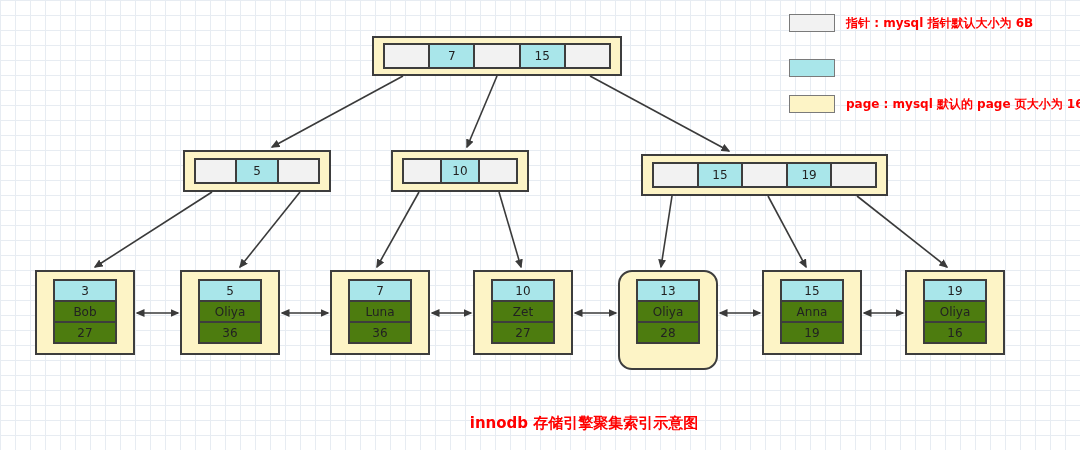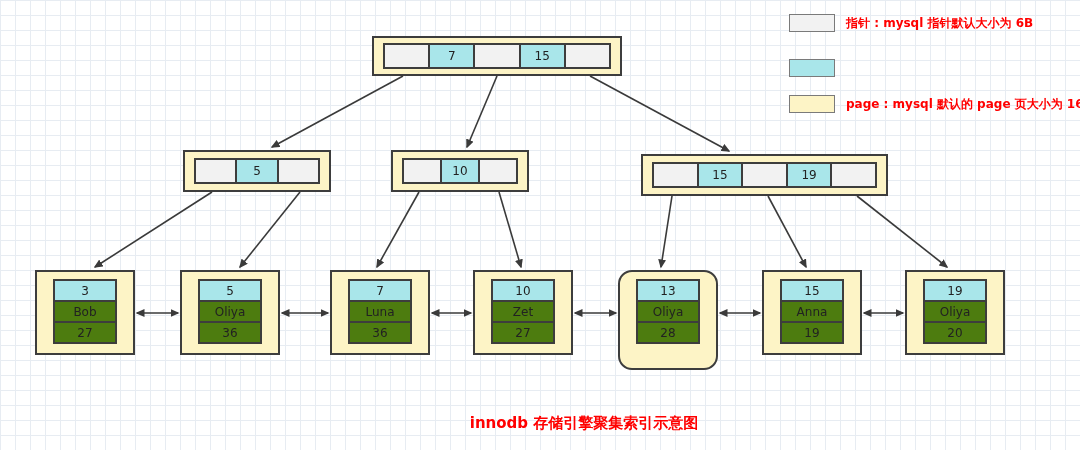--- a/index.html
+++ b/index.html
@@ -149,21 +149,21 @@
         <div class="leaf-cell">28</div>
       </div>
       <div class="leaf-node" style="left: 762px; top: 270px; width: 100px; height: 85px;">
         <div class="leaf-cell">15</div>
         <div class="leaf-cell">Anna</div>
         <div class="leaf-cell">19</div>
       </div>
       <div class="leaf-node" style="left: 905px; top: 270px; width: 100px; height: 85px;">
         <div class="leaf-cell">19</div>
         <div class="leaf-cell">Oliya</div>
-        <div class="leaf-cell">20</div>
+        <div class="leaf-cell">16</div>
       </div>
     </div>
 
   <div class="legend">
     <div class="legend-row" style="top:14px">
       <span class="swatch swatch-pointer"></span>
       <span class="legend-label">指针 : mysql 指针默认大小为 6B</span>
     </div>
     <div class="legend-row" style="top:59px">
       <span class="swatch swatch-key"></span>

